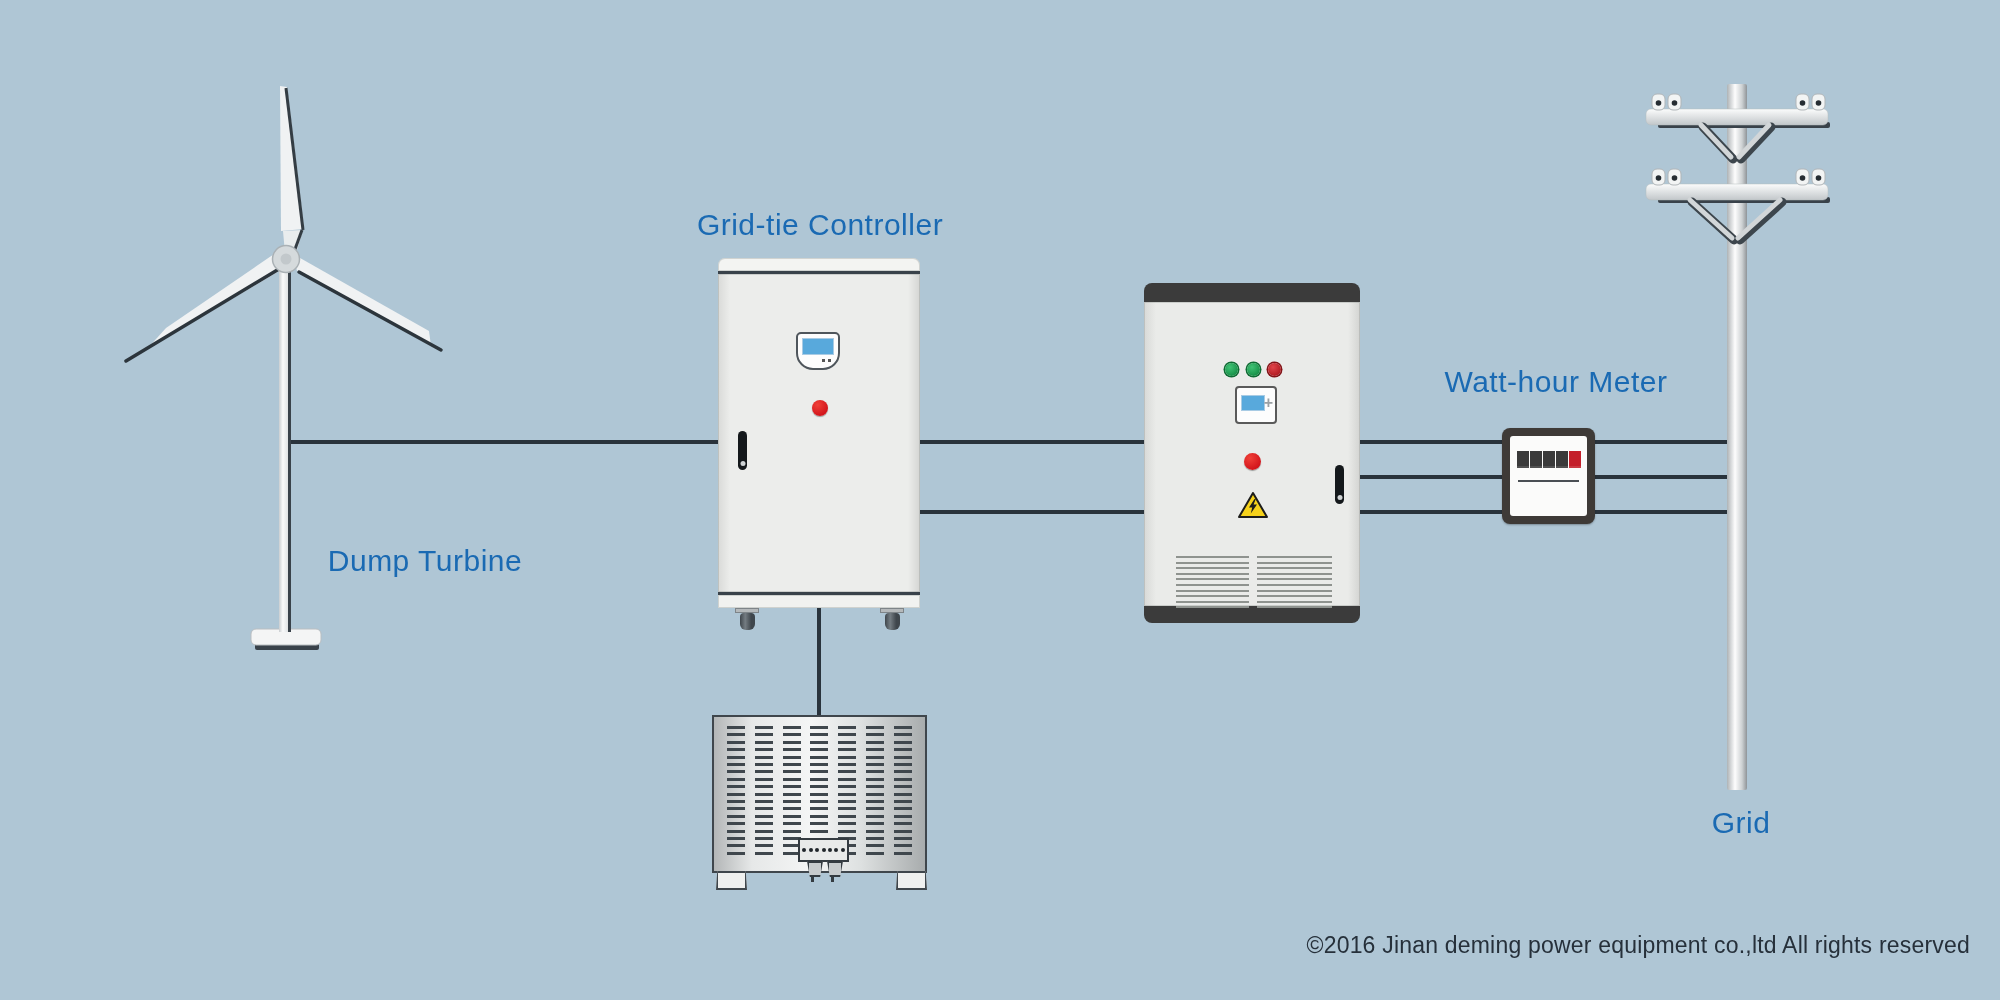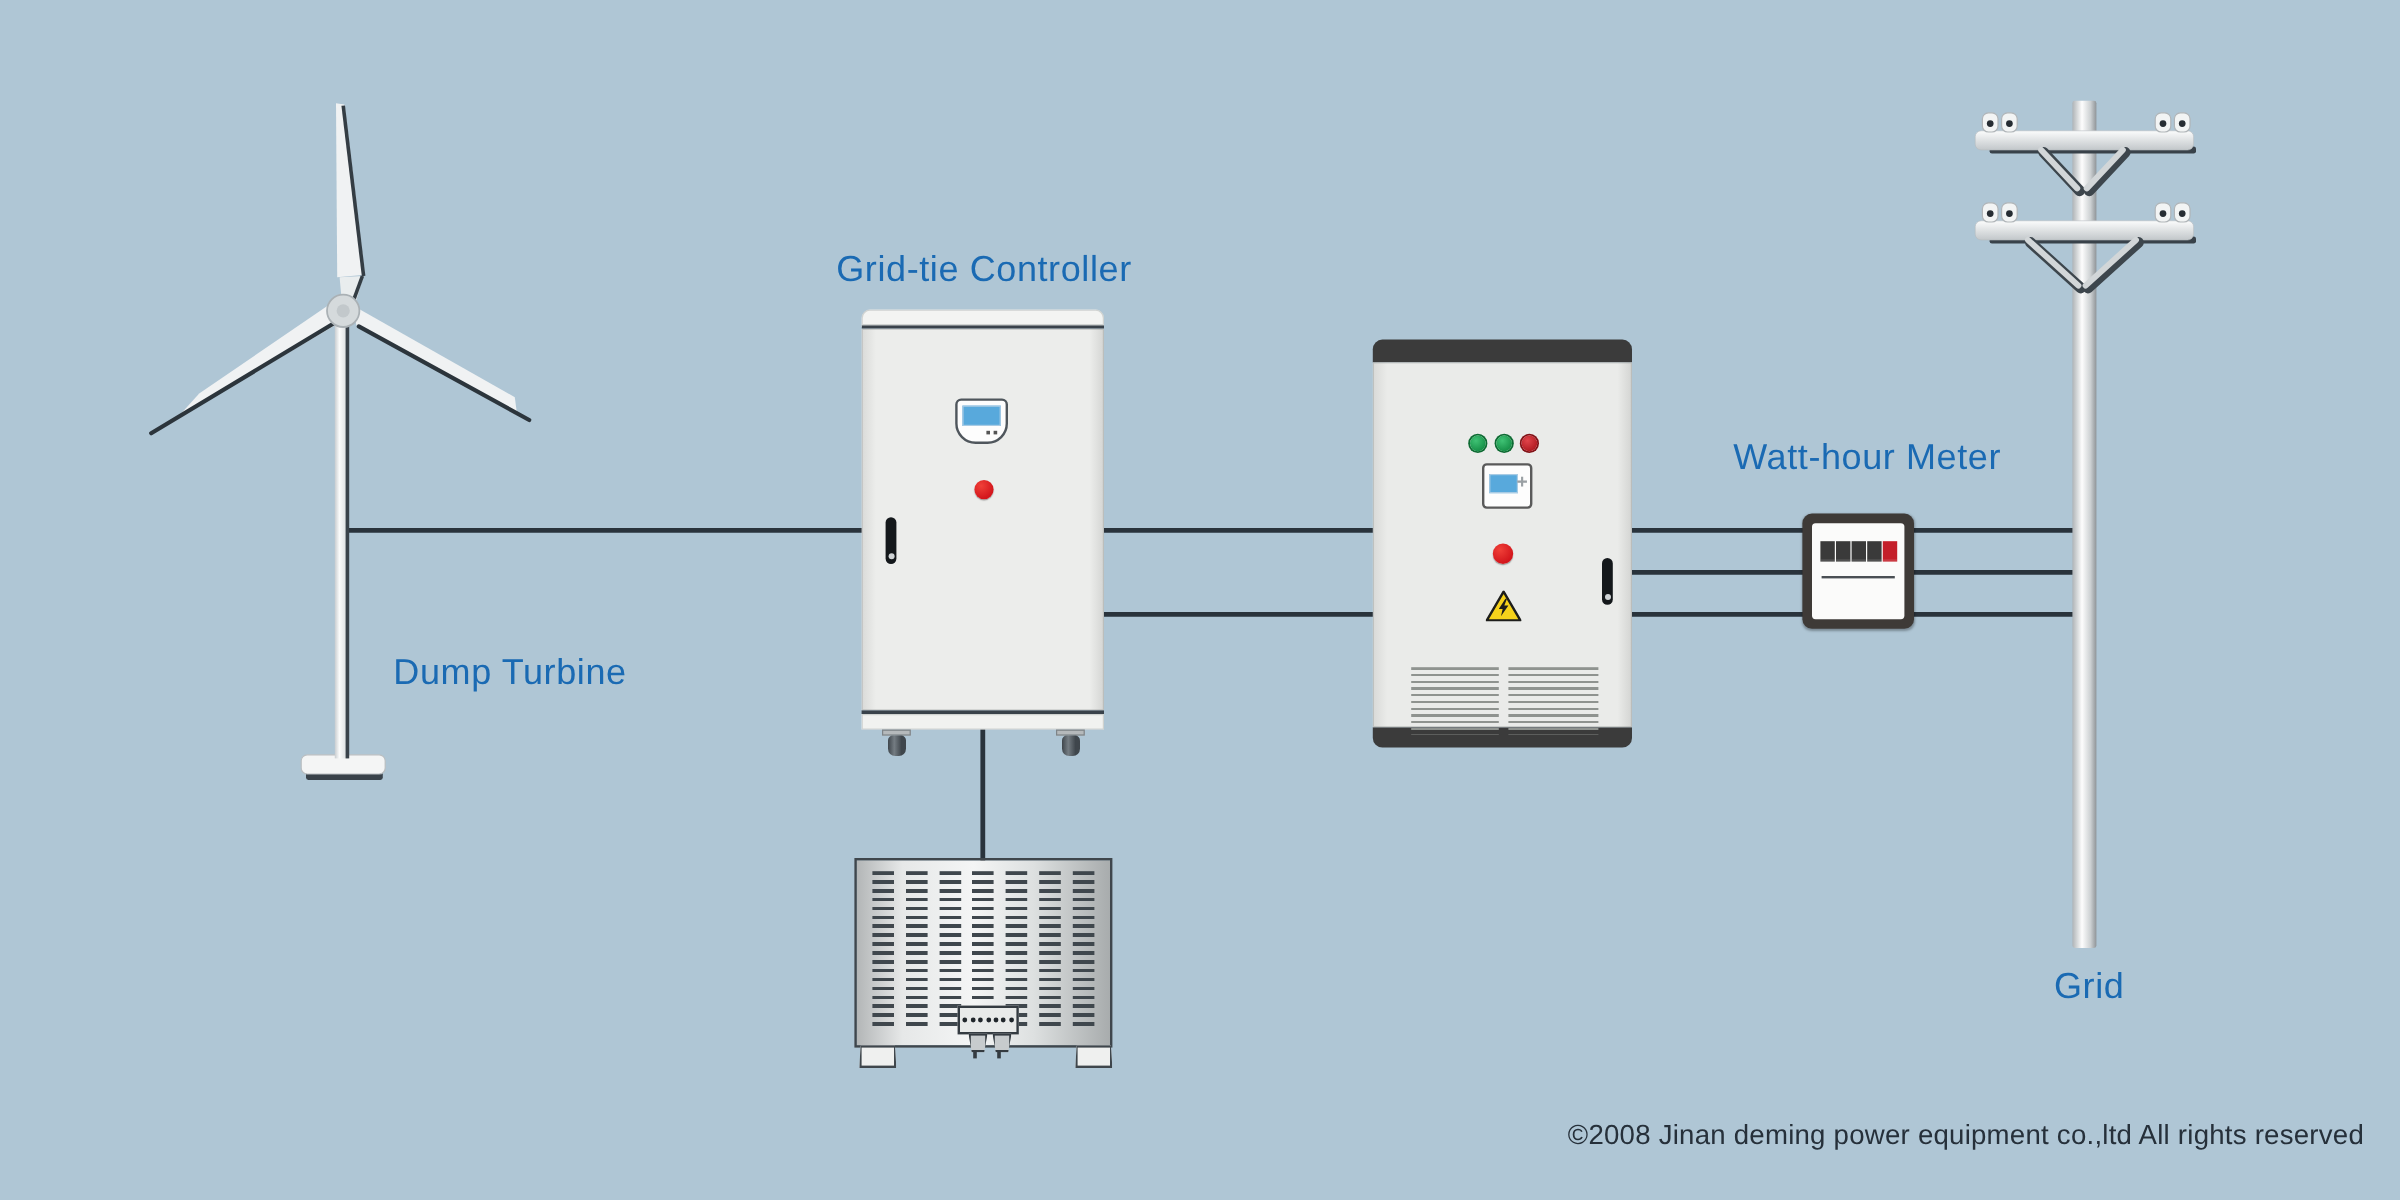--- a/index.html
+++ b/index.html
@@ -286,15 +286,15 @@
     </div>
     <div class="foot" style="left:4px;"></div>
     <div class="foot" style="left:184px;"></div>
   </div>
 
   <div class="lbl" style="left:425px;top:544px;">Dump Turbine</div>
   <div class="lbl" style="left:820px;top:208px;">Grid-tie Controller</div>
   <div class="lbl" style="left:1544px;top:365px;margin-left:12px;">Watt-hour Meter</div>
   <div class="lbl" style="left:1741px;top:806px;">Grid</div>
 
-  <div class="copyright">©2008 Jinan deming power equipment co.,ltd All rights reserved</div>
+  <div class="copyright">©2016 Jinan deming power equipment co.,ltd All rights reserved</div>
 
 </div>
 
 </body></html>

